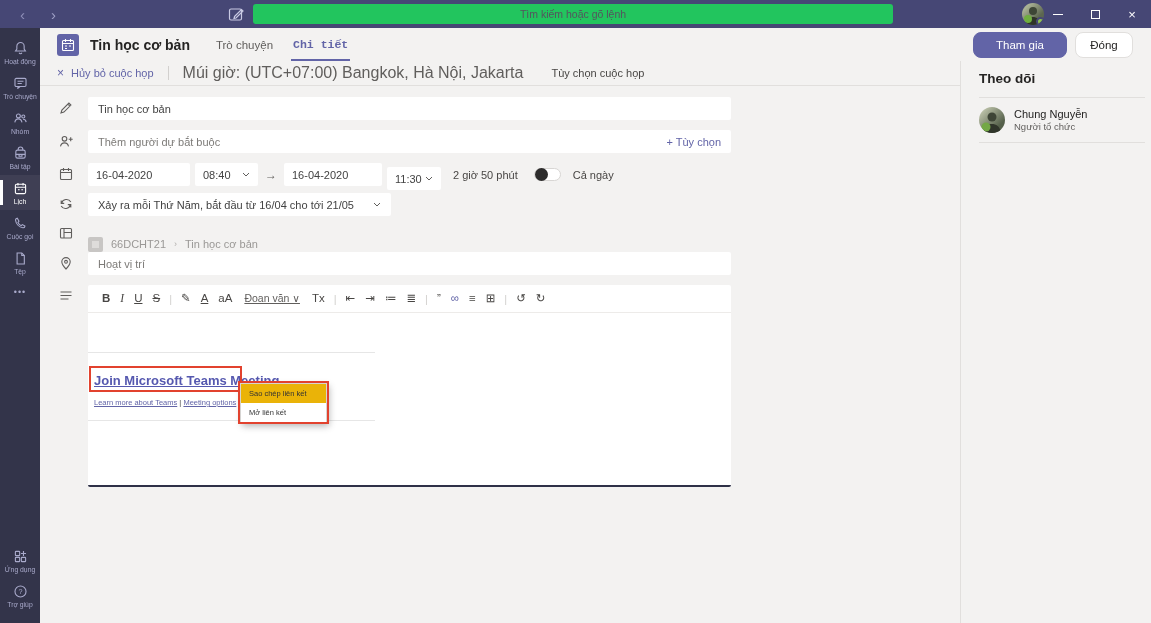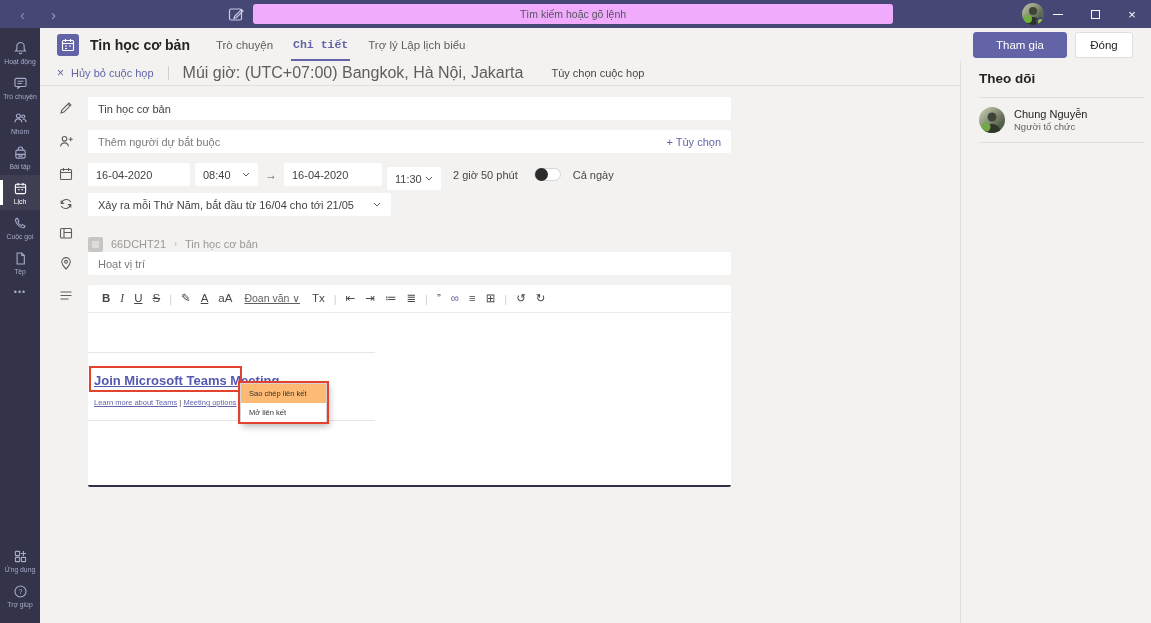--- a/index.html
+++ b/index.html
@@ -6,21 +6,21 @@
   html,body { width:1151px; height:623px; overflow:hidden; }
   body { font-family:"Liberation Sans", sans-serif; background:#F3F2F1; position:relative; }
   .app { position:absolute; inset:0; width:1151px; height:623px; }
 
   
   .topbar { position:absolute; left:0; top:0; width:1151px; height:28px; background:#464775; z-index:30; }
   .nav-arrows { position:absolute; left:20px; top:0; height:28px; display:flex; align-items:center; gap:26px; }
   .nav-arrow { color:#8e8fb8; font-size:15px; line-height:1; cursor:default; }
   .nav-arrow.fwd { color:#9fa0c6; }
   .compose { position:absolute; left:227px; top:5px; width:18px; height:18px; color:#c9cae4; }
-  .searchbox { position:absolute; left:253px; top:4px; width:640px; height:20px; background:#f0abfc; border-radius:3px;
+  .searchbox { position:absolute; left:253px; top:4px; width:640px; height:20px; background:#22c55e; border-radius:3px;
                display:flex; align-items:center; justify-content:center; font-size:10.5px; color:#55545e; }
   .top-avatar { position:absolute; left:1022px; top:3px; width:22px; height:22px; border-radius:50%;
                 background:linear-gradient(135deg,#a9b194 20%,#5c6650 70%); overflow:hidden; }
   .top-avatar .dot { position:absolute; right:-1px; bottom:-1px; width:9px; height:9px; border-radius:50%;
                      background:#92C353; border:2px solid #464775; }
   .win-ctl { position:absolute; top:0; width:30px; height:28px; display:flex; align-items:center; justify-content:center;
              color:#ffffff; font-size:12px; }
   .win-min { left:1043px; } .win-max { left:1080px; } .win-close { left:1117px; font-size:13px; }
   .win-min .bar { width:10px; height:1px; background:#fff; display:block; }
   .win-max .box { width:9px; height:9px; border:1px solid #fff; display:block; }
@@ -44,21 +44,21 @@
   .chan-badge { width:22px; height:22px; border-radius:3px; background:#6264A7; color:#fff; display:flex;
                 align-items:center; justify-content:center; }
   .chan-badge svg { width:14px; height:14px; }
   .page-title { font-size:14px; font-weight:bold; color:#252423; margin-left:11px; }
   .tabs { display:flex; align-items:center; margin-left:16px; height:100%; }
   .tab { position:relative; padding:0 10px; font-size:11.5px; color:#605E5C; height:100%; display:flex;
          align-items:center; cursor:pointer; }
   .tab.active { color:#6264A7; font-weight:bold;font-family:Liberation Mono, monospace; }
   .tab.active::after { content:""; position:absolute; left:8px; right:8px; bottom:0; height:2.5px; background:#6264A7; }
   .header-actions { margin-left:auto; margin-right:18px; display:flex; gap:8px; }
-  .btn { height:26px; border-radius:3px; font-size:11.5px; display:flex; align-items:center; justify-content:center;
+  .btn { height:26px; border-radius:8px; font-size:11.5px; display:flex; align-items:center; justify-content:center;
          cursor:pointer; font-family:inherit; }
   .btn-primary { background:#6264A7; color:#fff; width:94px; border:1px solid #6264A7; }
   .btn-secondary { background:#fff; color:#252423; width:58px; border:1px solid #E1DFDD; }
 
   
   .subbar { position:absolute; left:40px; top:61px; width:920px; height:25px; display:flex; align-items:center;
             padding-left:17px; border-bottom:1px solid #E1DFDD; }
   .cancel-meeting { display:flex; align-items:center; gap:7px; color:#6264A7; font-size:11px; cursor:pointer; }
   .cancel-meeting .x { font-size:12px; }
   .vdiv { width:1px; height:14px; background:#D2D0CE; margin:0 14px; }
@@ -122,21 +122,21 @@
   .join-link { position:absolute; left:6px; top:60px; font-size:13px; font-weight:bold; color:#5558AF;
                text-decoration:underline; cursor:pointer; white-space:nowrap; }
   .learn-row { position:absolute; left:6px; top:85px; font-size:7.5px; color:#444; white-space:nowrap; }
   .learn-row a { color:#6264A7; text-decoration:underline; cursor:pointer; }
   .ann-box { position:absolute; border:2px solid #E2422E; pointer-events:none; z-index:5; }
   .ann-link { left:1px; top:53px; width:153px; height:26px; }
 
   .ctx-menu { position:absolute; left:152px; top:70px; width:87px; background:#fff; border:1px solid #D6D4D2;
               box-shadow:2px 3px 7px rgba(0,0,0,0.3); z-index:6; }
   .ctx-item { font-size:7.5px; color:#333; padding:5px 8px; cursor:pointer; position:relative; }
-  .ctx-item.hl { background:#fdba74; }
+  .ctx-item.hl { background:#eab308; }
   .ann-menu { left:-3px; top:-3px; right:-3px; bottom:-2px; }
 
   svg { display:block; }
 </style>
 </head>
 <body>
 
 <div class="app">
 
   <div class="topbar">
@@ -249,21 +249,20 @@
     <span class="chan-badge">
       <svg viewBox="0 0 14 14" fill="none" stroke="#fff" stroke-width="1.1">
         <rect x="1.5" y="2.5" width="11" height="10" rx="1"></rect>
           <path d="M1.5 5.5h11 M4.5 1v3 M9.5 1v3 M4 8h2 M8 8h2 M4 10.5h2"></path>
       </svg>
     </span>
     <span class="page-title">Tin học cơ bản</span>
     <div class="tabs">
       <span class="tab">Trò chuyện</span>
       <span class="tab active">Chi tiết</span>
-      <span class="tab">Trợ lý Lập lịch biểu</span>
     </div>
     <div class="header-actions">
       <button class="btn btn-primary">Tham gia</button>
       <button class="btn btn-secondary">Đóng</button>
     </div>
   </div>
 
   <div class="subbar">
     <span class="cancel-meeting">
       <span class="x">×</span>

